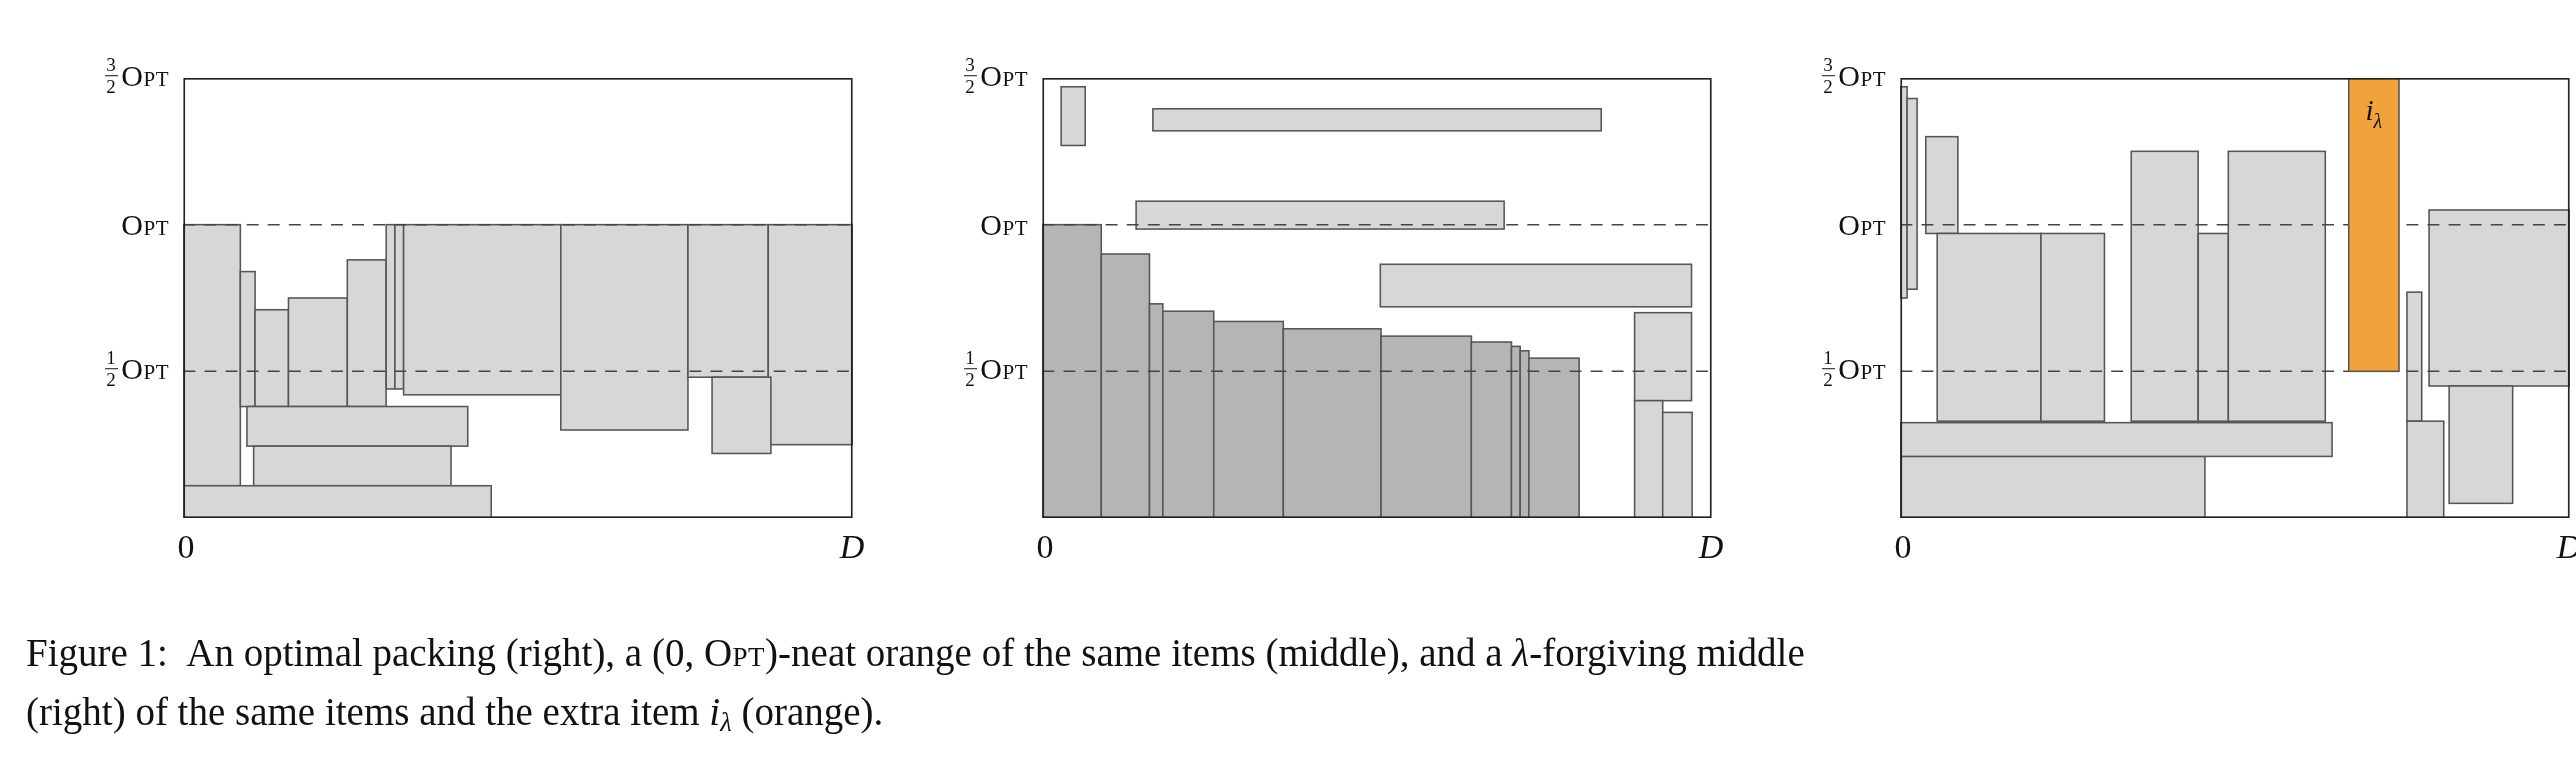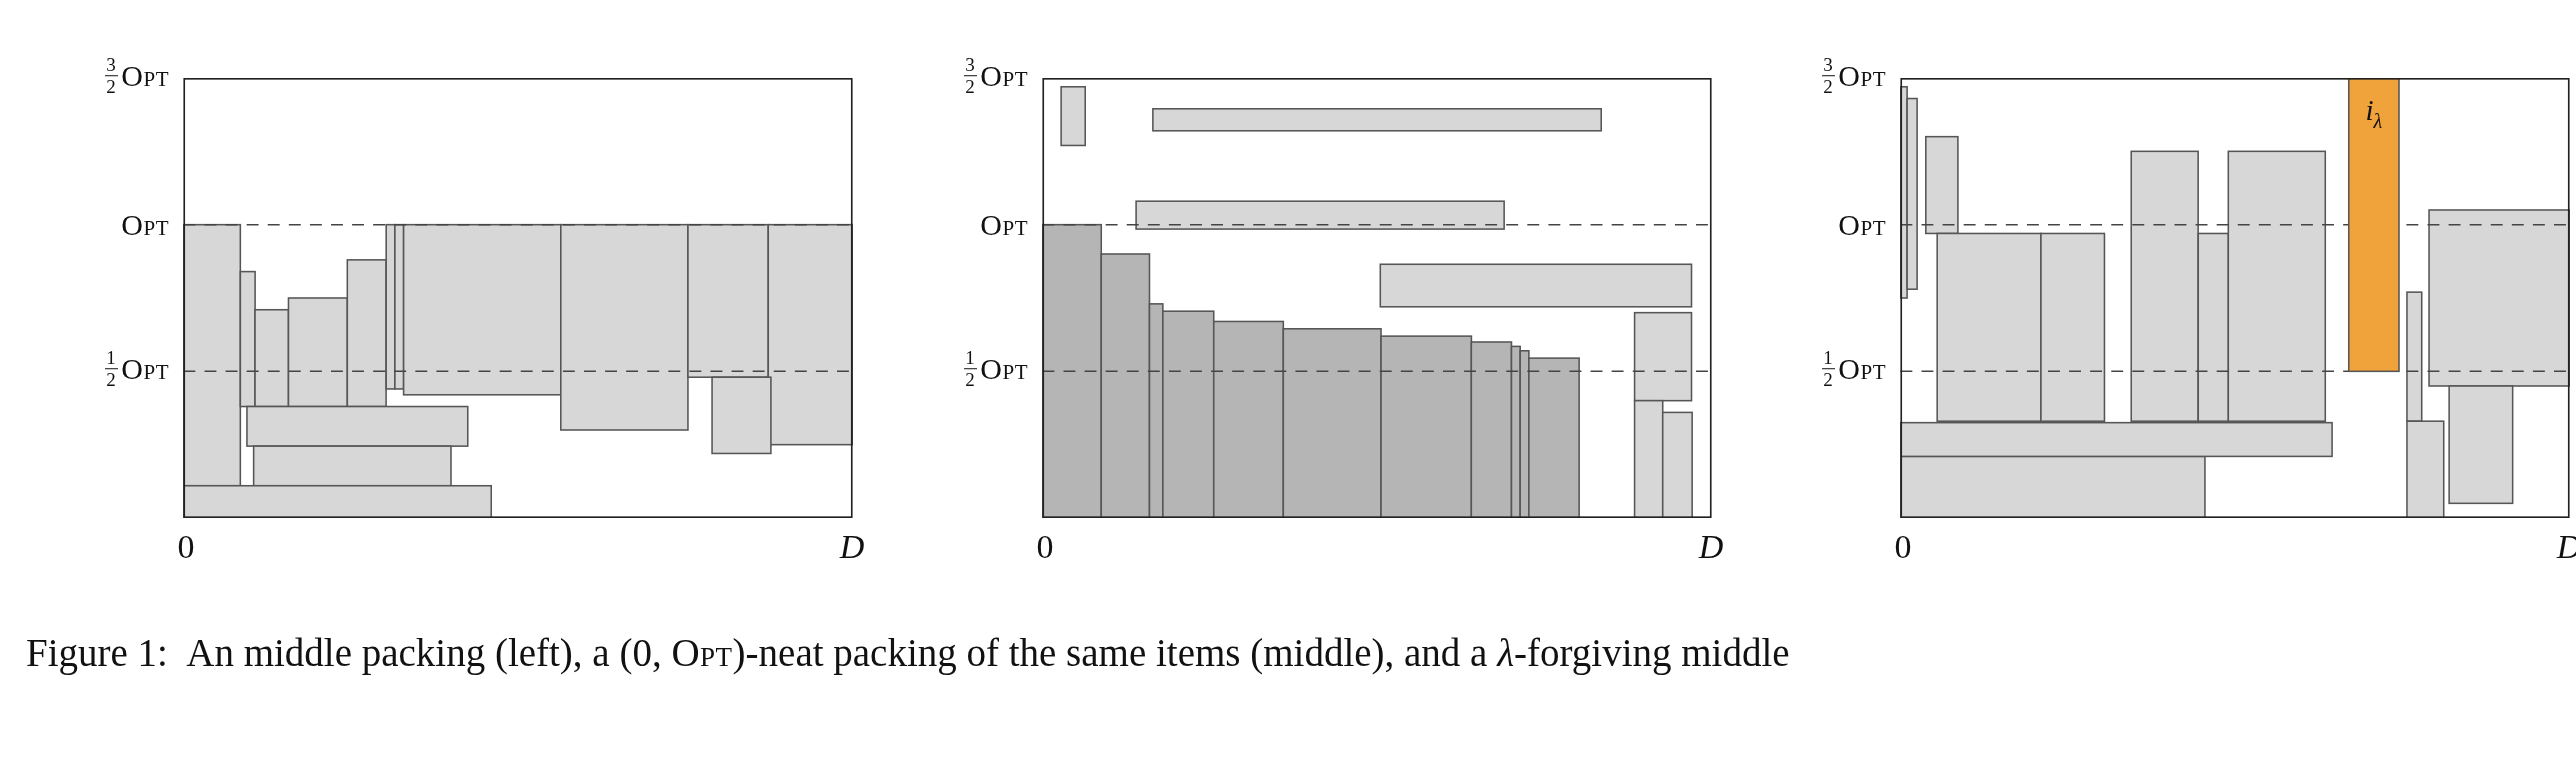--- a/index.html
+++ b/index.html
@@ -141,17 +141,18 @@
         <line x1="0" x2="730" y1="320.0" y2="320.0" stroke="#444444" stroke-width="1.6" stroke-dasharray="13 10"></line>
         <rect x="489.1" y="0.0" width="54.8" height="320.0" fill="#f1a33b" stroke="#565656" stroke-width="1.7"></rect>
         <text x="516.5" y="46.0" text-anchor="middle" font-size="32" font-style="italic" fill="#111111">i<tspan font-size="22" dy="8">λ</tspan></text>
         <rect x="0.9" y="0.9" width="728.2" height="478.2" fill="none" stroke="#222222" stroke-width="1.8"></rect>
       </svg>
     <div class="xlab x0">0</div>
     <div class="xlab xD">D</div>
   </div>
 
   <div class="caption">
-      <div class="caption-line"><span class="seg-figlabel">Figure 1:</span><span class="seg-normal">An middle packing (left), a (0, </span><span class="seg-smallcaps">Opt</span><span class="seg-normal">)-neat packing of the same items (middle), and a </span><span class="seg-math">λ</span><span class="seg-normal">-forgiving middle</span></div>
+      <div class="caption-line"><span class="seg-figlabel">Figure 1:</span><span class="seg-normal">An optimal packing (right), a (0, </span><span class="seg-smallcaps">Opt</span><span class="seg-normal">)-neat orange of the same items (middle), and a </span><span class="seg-math">λ</span><span class="seg-normal">-forgiving middle</span></div>
+      <div class="caption-line"><span class="seg-normal">(right) of the same items and the extra item </span><span class="seg-math">i</span><span class="seg-mathsub">λ</span><span class="seg-normal"> (orange).</span></div>
     </div>
 
 </div>
 
 
 </body></html>

